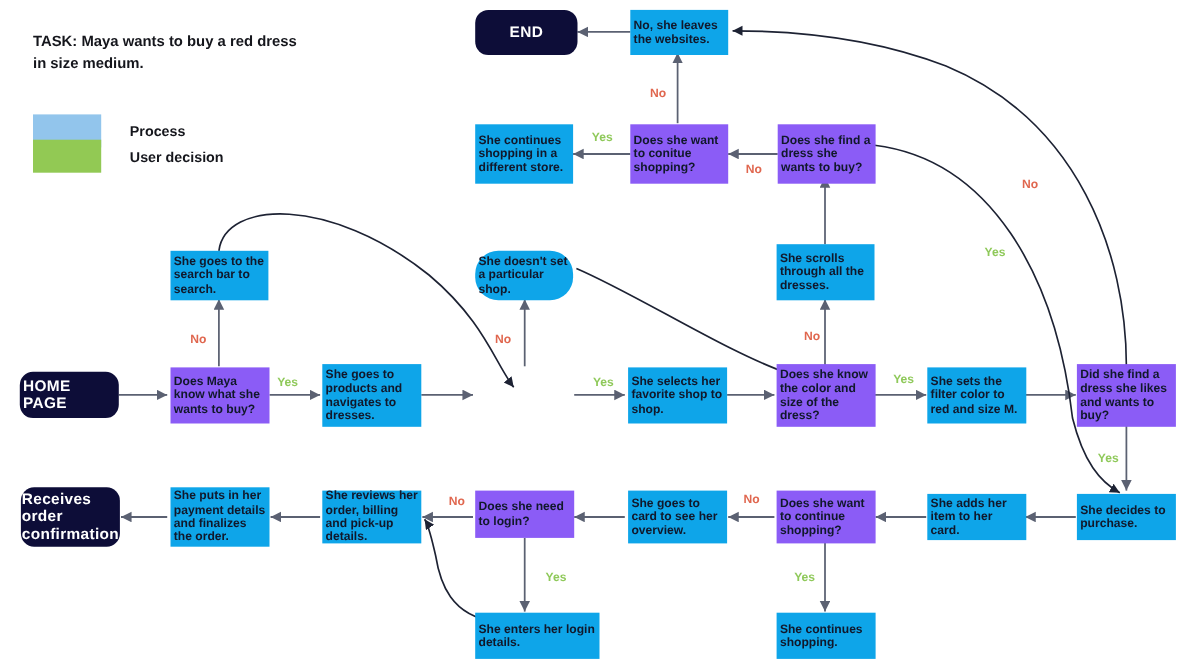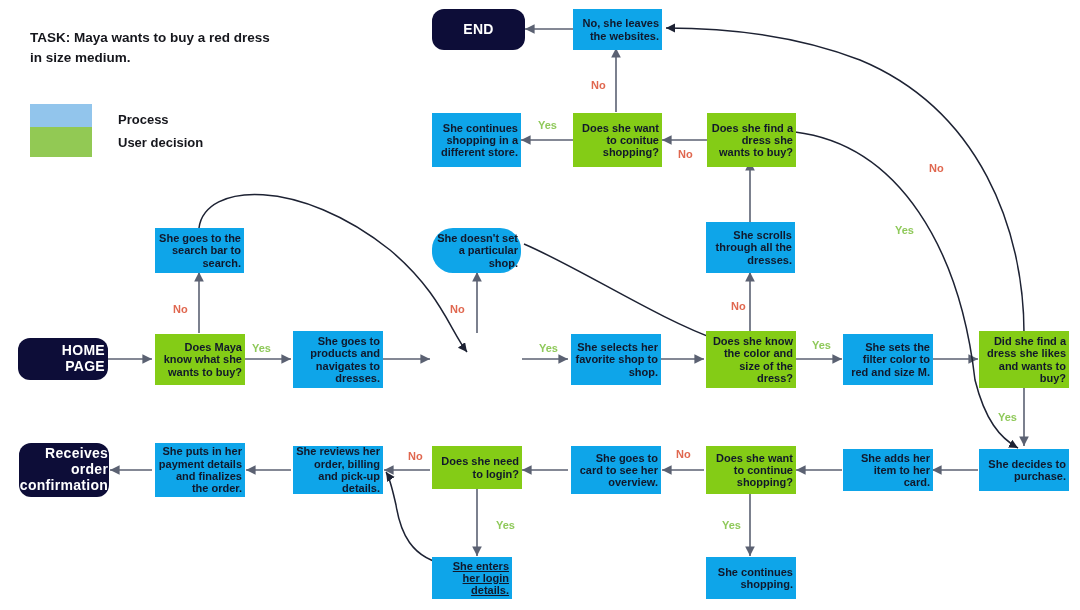--- a/index.html
+++ b/index.html
@@ -2,24 +2,24 @@
 <html><head>
 <meta charset="utf-8">
 <style>
   html,body{margin:0;padding:0;background:#ffffff;}
   body{width:1080px;height:610px;position:relative;overflow:hidden;
        font-family:"Liberation Sans","DejaVu Sans",sans-serif;}
   #canvas{position:absolute;left:0;top:0;width:1080px;height:610px;}
   svg.edges{position:absolute;left:0;top:0;width:1080px;height:610px;pointer-events:none;}
 
   .node{position:absolute;box-sizing:border-box;display:flex;align-items:center;
-        justify-content:center;text-align:right;font-weight:bold;line-height:1.12;
+        justify-content:center;text-align:left;font-weight:bold;line-height:1.12;
         padding:2px 3px;}
   .proc{background:#0ea5e9;color:#11182b;font-size:11px;}
-  .dec {background:#84cc16;color:#11182b;font-size:11px;}
+  .dec {background:#8b5cf6;color:#11182b;font-size:11px;}
   .term{background:#0d0d38;color:#ffffff;border-radius:12px;font-size:14px;letter-spacing:.3px;}
 
   .elabel{position:absolute;font-size:11px;font-weight:bold;white-space:nowrap;}
   .elabel.yes{color:#8fc95a;}
   .elabel.no{color:#e0674f;}
 
   #task{position:absolute;left:30px;top:28px;width:250px;font-size:13.5px;
         font-weight:bold;color:#15161c;line-height:1.45;}
   .legend-row{position:absolute;display:flex;align-items:center;}
   .swatch{width:62px;height:30px;}
@@ -183,21 +183,21 @@
   </div>
 
   <div class="node proc" style="left:843px;top:449px;width:90px;height:42px;">
     <span>She adds her item to her card.</span>
   </div>
 
   <div class="node proc" style="left:979px;top:449px;width:90px;height:42px;">
     <span>She decides to purchase.</span>
   </div>
 
-  <div class="node proc" style="left:432px;top:557px;width:80px;height:42px;text-decoration:underline;">
+  <div class="node proc" style="left:432px;top:557px;width:113px;height:42px;">
     <span>She enters her login details.</span>
   </div>
 
   <div class="node proc" style="left:706px;top:557px;width:90px;height:42px;">
     <span>She continues shopping.</span>
   </div>
 
   <div class="elabel no" style="left:591px;top:79px;">No</div>
   <div class="elabel yes" style="left:538px;top:119px;">Yes</div>
   <div class="elabel no" style="left:678px;top:148px;">No</div>

